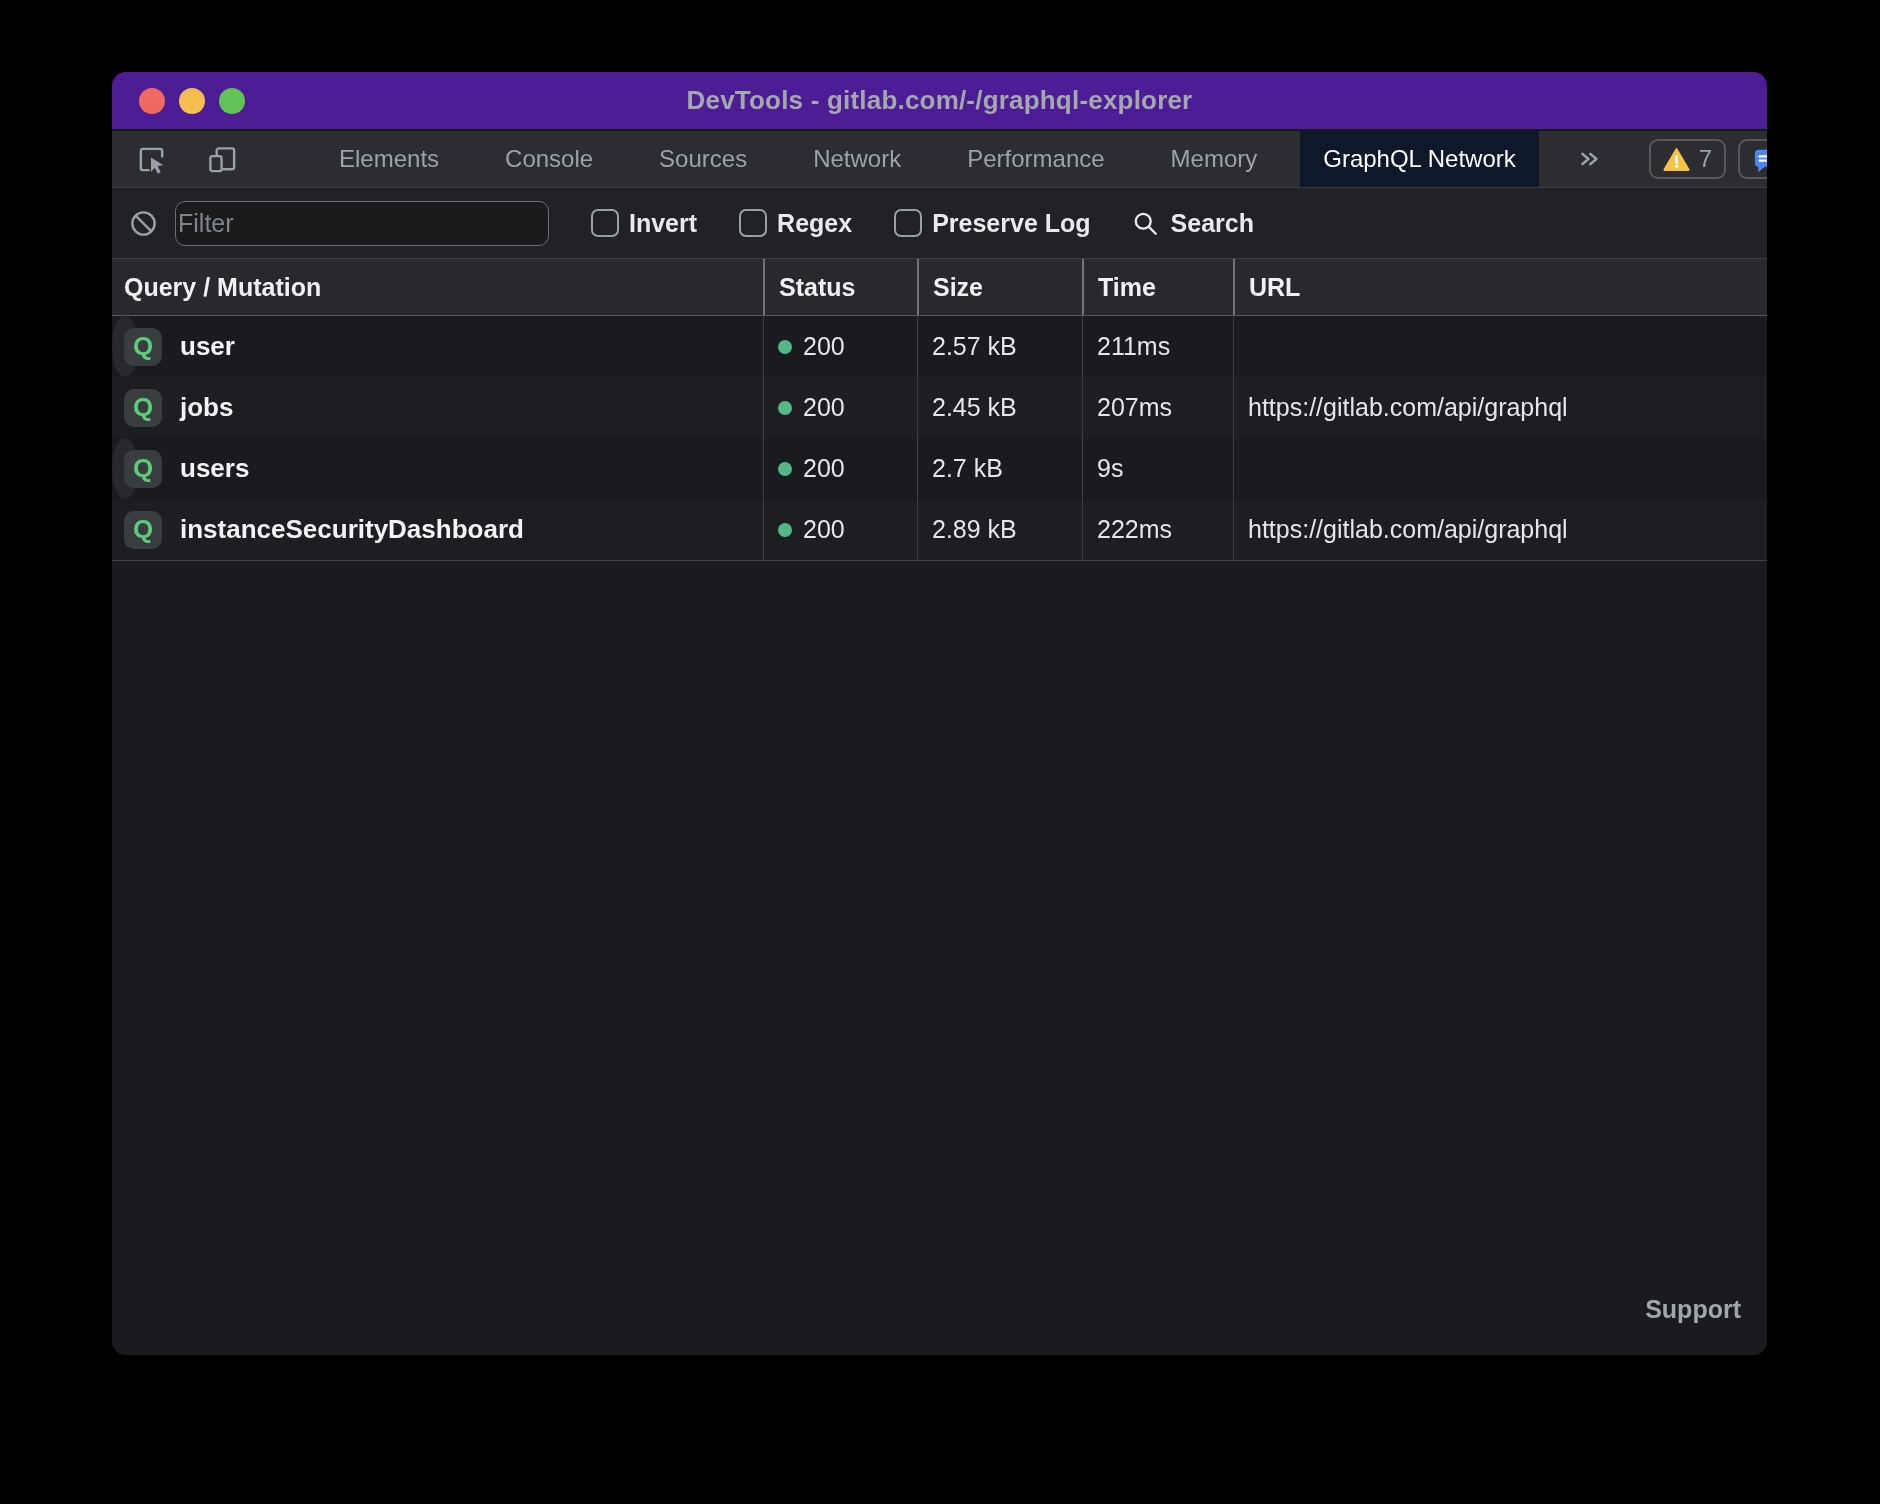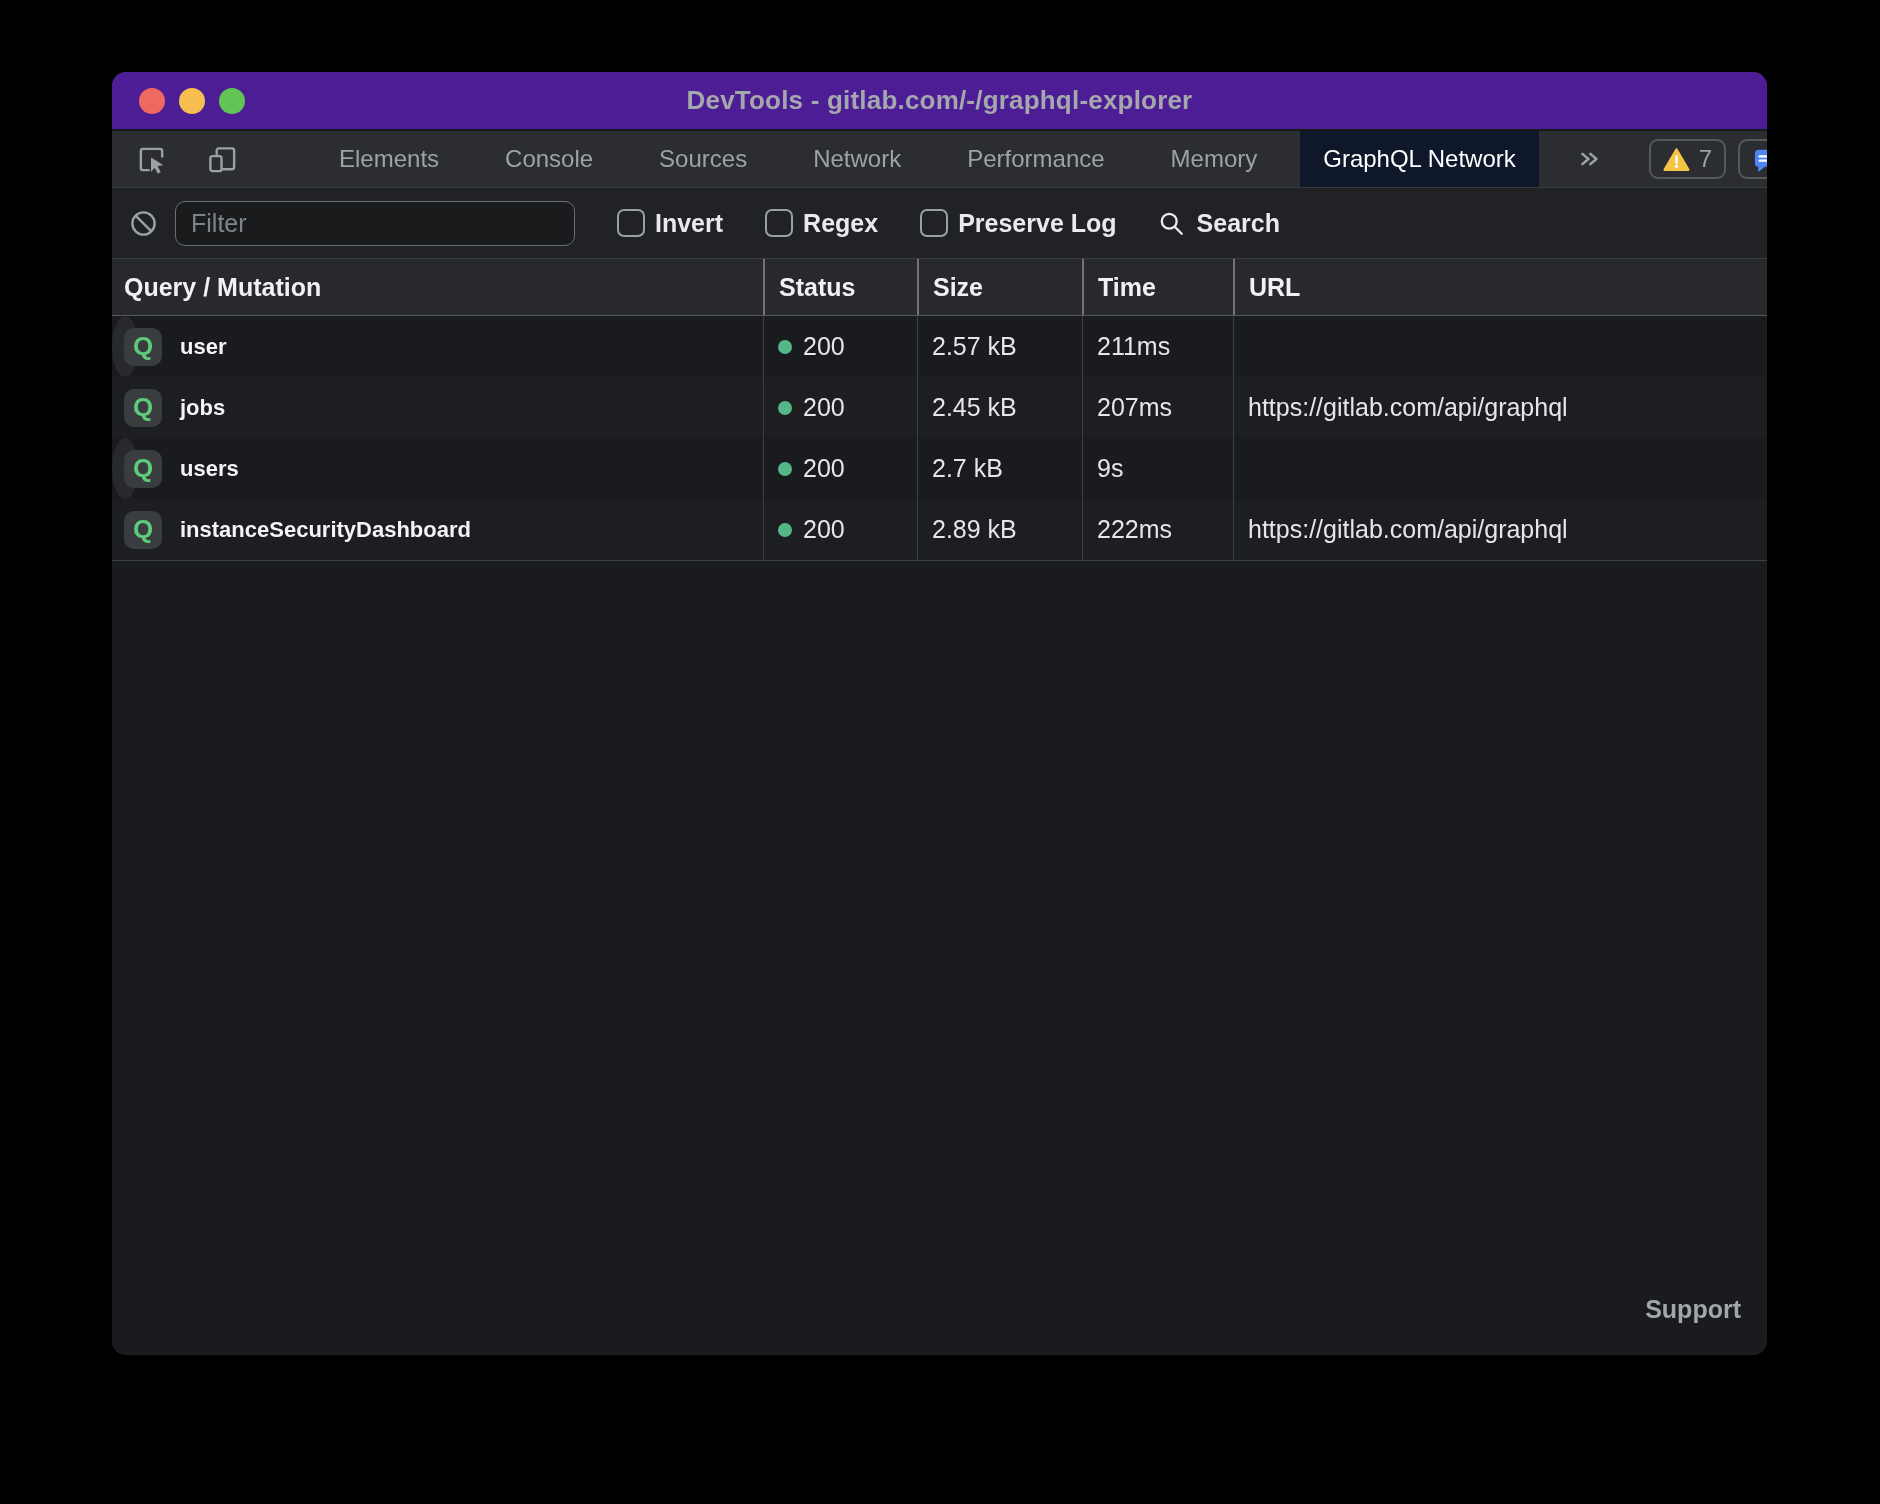--- a/index.html
+++ b/index.html
@@ -26,21 +26,21 @@
   .more{background:none;border:none;display:flex;align-items:center;padding:0 14px;cursor:pointer;}
   .tb-right{margin-left:auto;display:flex;align-items:center;padding-right:14px;}
   .badge{display:flex;align-items:center;gap:9px;height:40px;padding:0 12px;background:none;
          border:2px solid #55585c;border-radius:9px;cursor:pointer;margin-left:12px;}
   .badge .cnt{font-size:24px;color:#9da2a6;}
   
   .toolbar{height:70px;flex:0 0 70px;background:#202225;display:flex;align-items:center;
            padding-left:16px;border-bottom:1px solid #3c3f42;}
   .clear-btn{margin-right:16px;}
   .filter-input{width:368px;height:43px;background:#1a1b1d;border:1.5px solid #6b6f73;border-radius:10px;
-                color:#e8eaed;font-size:25px;padding:0 15px;outline:none;
+                color:#e8eaed;font-size:25px;padding:0 2px;outline:none;
                 font-family:"Liberation Sans","DejaVu Sans",sans-serif;}
   .filter-input::placeholder{color:#808489;}
   .check{display:flex;align-items:center;gap:10px;margin-left:42px;cursor:pointer;}
   .box{width:24px;height:24px;border:2.5px solid #9aa0a6;border-radius:7px;background:transparent;flex:0 0 auto;}
   .check .lbl,.search .lbl{font-size:25px;font-weight:600;color:#e9eaec;white-space:nowrap;}
   .search{display:flex;align-items:center;gap:11px;margin-left:40px;cursor:pointer;}
   
   .grid{display:grid;grid-template-columns:651px 154px 165px 151px 1fr;}
   .cell{display:flex;align-items:center;padding-left:14px;overflow:hidden;white-space:nowrap;}
   .cell.first{padding-left:12px;}
@@ -48,21 +48,21 @@
   .thead .cell{font-size:25px;font-weight:700;color:#f0f1f3;cursor:pointer;}
   .thead .cell + .cell{border-left:2px solid #737373;}
   .row{height:61px;flex:0 0 61px;cursor:pointer;}
   .row .cell + .cell{border-left:1px solid #3c3f42;}
   .row.light{background:#28292c;}
   .row.dark{background:#1d1e21;}
   .row.last{border-bottom:1px solid #3c3f42;}
   .qbadge{width:38px;height:38px;border-radius:10px;background:#3a3d40;color:#5ecb7b;
           font-size:26px;font-weight:700;display:flex;align-items:center;justify-content:center;
           margin-right:18px;flex:0 0 auto;}
-  .qname{font-size:22px;font-weight:700;color:#f3f4f6;}
+  .qname{font-size:26px;font-weight:700;color:#f3f4f6;}
   .dot{width:14px;height:14px;border-radius:50%;background:#54b787;margin-right:11px;flex:0 0 auto;}
   .val{font-size:25px;color:#e4e6e8;}
   
   .filler{flex:1 1 auto;background:#1a1b1e;position:relative;}
   .support{position:absolute;right:26px;bottom:31px;font-size:25px;font-weight:700;color:#a2a6aa;cursor:pointer;}
   svg{display:block;}
 </style>
 </head>
 <body>
 

